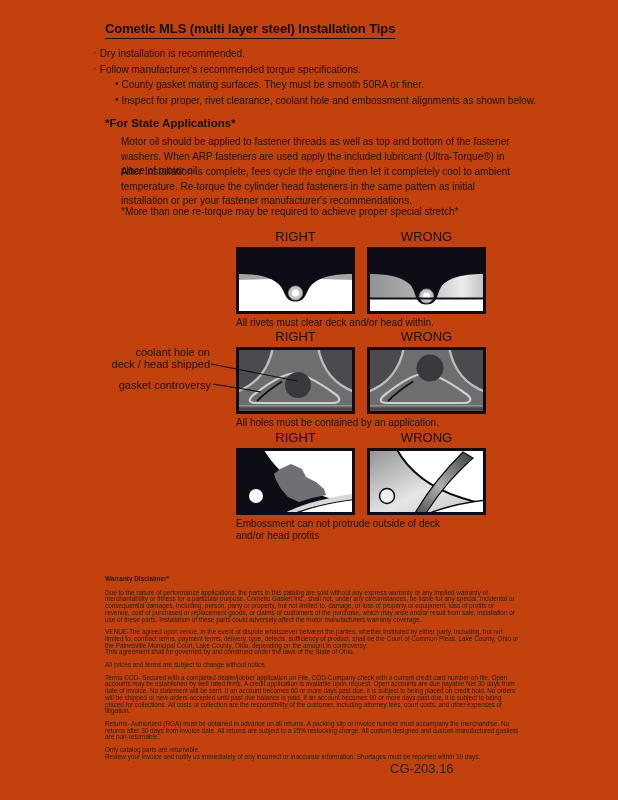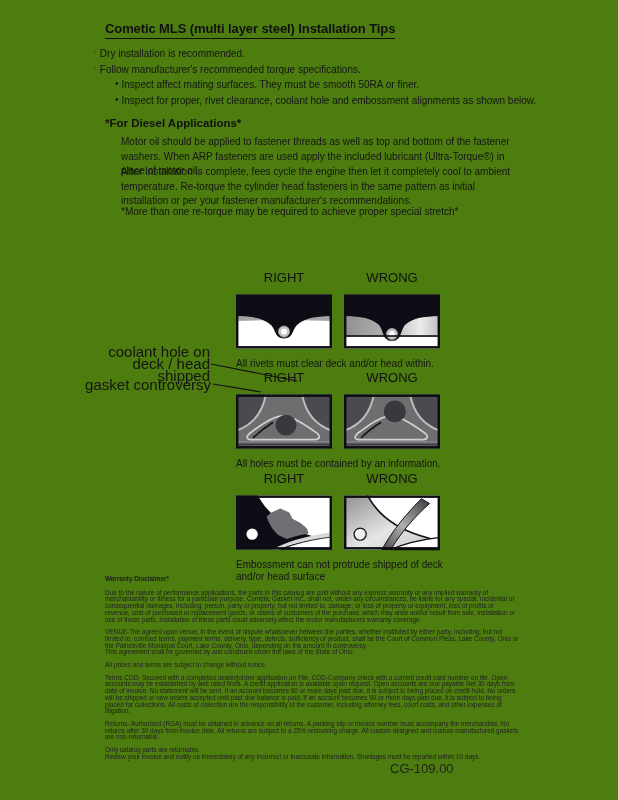--- a/index.html
+++ b/index.html
@@ -1,17 +1,17 @@
 <!DOCTYPE html>
 <html><head>
 <meta charset="utf-8">
 <style>
   html,body{margin:0;padding:0;background:#888;}
   .page{
-    position:relative;width:618px;height:800px;background:#4d7c0f;
+    position:relative;width:618px;height:800px;background:#c2410c;
     font-family:"Liberation Sans","DejaVu Sans",sans-serif;color:#1a1a1a;
     overflow:hidden;margin:0 auto;
   }
   
   .title{
     position:absolute;left:105px;top:21px;font-size:13px;font-weight:bold;
     border-bottom:1.6px solid #111;padding-bottom:2px;letter-spacing:-0.1px;color:#111;
   }
   
   .tips{position:absolute;left:93px;top:45px;font-size:10px;line-height:15.2px;color:#151515;width:440px;}
@@ -19,31 +19,31 @@
   .tip-line .marker{display:inline-block;font-size:8px;vertical-align:1.5px;margin-right:4px;}
   .tip-sub{padding-left:22px;}
   .tip-sub .marker{font-size:10px;vertical-align:0.5px;margin-right:3px;}
   
   .diesel-heading{position:absolute;left:105px;top:117px;font-size:11.5px;font-weight:bold;color:#111;}
   .para{position:absolute;left:121px;width:402px;font-size:10px;line-height:14.6px;color:#151515;}
   .para1{top:135px;}
   .para2{top:165px;}
   .para-note{top:205px;}
   
-  .fig-row{position:absolute;left:236px;width:204px;margin-top:41px;}
+  .fig-row{position:absolute;left:236px;width:250px;}
   .fig-row1{top:229px;}
   .fig-row2{top:329px;}
   .fig-row3{top:430px;}
   .fig-labels{display:flex;gap:12px;margin-bottom:3px;}
   .fig-labels span{width:119px;text-align:center;font-size:13px;color:#111;}
   .fig-images{display:flex;gap:12px;}
   .fig-images svg{display:block;}
   .fig-caption{font-size:10px;line-height:11.5px;color:#151515;margin-top:3px;width:230px;}
   
-  .ann{position:absolute;font-size:15px;line-height:12px;color:#151515;text-align:right;}
+  .ann{position:absolute;font-size:11px;line-height:12px;color:#151515;text-align:right;}
   .ann-coolant{left:85px;top:346px;width:125px;}
   .ann-emboss{left:85px;top:379px;width:126px;}
   .leader-overlay{position:absolute;left:205px;top:355px;z-index:5;}
   
   .legal{position:absolute;left:105px;top:576px;width:414px;font-size:6.4px;line-height:6.7px;color:#222;}
   .legal .lg-head{font-weight:bold;margin-bottom:7px;}
   .legal p{margin:0 0 6px 0;}
   .legal p.tight{margin:0;}
   
   .page-number{position:absolute;left:390px;top:761px;font-size:13px;color:#222;}
@@ -51,25 +51,25 @@
 </head>
 <body>
 
 <div class="page">
 
   <div class="title">Cometic MLS (multi layer steel) Installation Tips</div>
 
   <div class="tips">
     <div class="tip-line"><span class="marker">◦</span><span>Dry installation is recommended.</span></div>
     <div class="tip-line"><span class="marker">◦</span><span>Follow manufacturer's recommended torque specifications.</span></div>
-    <div class="tip-line tip-sub"><span class="marker">•</span><span>Inspect affect mating surfaces.  They must be smooth 50RA or finer.</span></div>
+    <div class="tip-line tip-sub"><span class="marker">•</span><span>County gasket mating surfaces.  They must be smooth 50RA or finer.</span></div>
     <div class="tip-line tip-sub"><span class="marker">•</span><span>Inspect for proper, rivet clearance, coolant hole and embossment alignments as shown below.</span></div>
   </div>
 
-  <div class="diesel-heading">*For Diesel Applications*</div>
+  <div class="diesel-heading">*For State Applications*</div>
   <div class="para para1">Motor oil should be applied to fastener threads as well as top and bottom of the fastener washers. When ARP fasteners are used apply the included lubricant (Ultra-Torque®) in place of motor oil.</div>
   <div class="para para2">After Installation is complete, fees cycle the engine then let it completely cool to ambient temperature. Re-torque the cylinder head fasteners in the same pattern as initial installation or per your fastener manufacturer's recommendations.</div>
   <div class="para para-note">*More than one re-torque may be required to achieve proper special stretch*</div>
 
   <div class="fig-row fig-row1">
     <div class="fig-labels">
       <span>RIGHT</span>
       <span>WRONG</span>
     </div>
     <div class="fig-images">
@@ -131,21 +131,21 @@
         <path d="M0,0 L37,0 C33,22 20,38 0,45 Z" fill="#4a4a4f"></path>
         <path d="M37,0 C33,22 20,38 0,45" stroke="#bdbdbd" stroke-width="2.4" fill="none"></path>
         <path d="M119,0 L82,0 C86,22 99,38 119,45 Z" fill="#4a4a4f"></path>
         <path d="M82,0 C86,22 99,38 119,45" stroke="#bdbdbd" stroke-width="2.4" fill="none"></path>
         <path d="M20,56 C12,56 11.5,52 20,46 C35,34.5 50,26.5 58,26.5 C66,26.5 80,33.5 97,45.5 C106,51 105,56 96,56 Z" stroke="#cfcfcf" stroke-width="2.2" fill="none"></path>
         <path d="M21,54 C28,47 38,39.5 46,34.5" stroke="#141414" stroke-width="2" fill="none"></path>
         <circle cx="63" cy="21" r="13.5" fill="#39393d"></circle>
         <rect x="1.5" y="1.5" width="116" height="64" fill="none" stroke="#0e0c14" stroke-width="3"></rect>
       </svg>
     </div>
-    <div class="fig-caption">All holes must be contained by an information.</div>
+    <div class="fig-caption">All holes must be contained by an application.</div>
   </div>
 
   <div class="ann ann-coolant">
     <div>coolant hole on</div>
     <div>deck / head shipped</div>
   </div>
   <div class="ann ann-emboss">gasket controversy</div>
   <svg class="leader-overlay" width="100" height="40" viewBox="0 0 100 40">
     <line x1="6" y1="9" x2="92" y2="26" stroke="#111" stroke-width="1.2"></line>
     <line x1="8" y1="29" x2="56" y2="37" stroke="#111" stroke-width="1.2"></line>
@@ -181,30 +181,30 @@
         </defs>
         <rect x="0" y="0" width="119" height="67" fill="#fff"></rect>
         <path d="M0,0 H29 C42,24 66,41 95,50 C104,53 112,55 119,56.5 V67 H0 Z" fill="url(#g-band)"></path>
         <path d="M29,0 C42,24 66,41 95,50 C104,53 112,55 119,56.5" stroke="#0e0c14" stroke-width="2" fill="none"></path>
         <path d="M96,4 C79,21 61,42 47,67 L58,67 C72,44 89,25 106,10 Z" fill="url(#g-sub)" stroke="#0e0c14" stroke-width="1.2"></path>
         <path d="M58,67 C74,60 94,55 119,52 V67 Z" fill="#ffffff" stroke="#0e0c14" stroke-width="1.5"></path>
         <circle cx="20" cy="48" r="7.5" fill="#eeeeee" stroke="#0e0c14" stroke-width="1.5"></circle>
         <rect x="1.5" y="1.5" width="116" height="64" fill="none" stroke="#0e0c14" stroke-width="3"></rect>
       </svg>
     </div>
-    <div class="fig-caption" style="width:218px;">Embossment can not protrude shipped of deck and/or head surface</div>
+    <div class="fig-caption" style="width:218px;">Embossment can not protrude outside of deck and/or head profits</div>
   </div>
 
   <div class="legal">
     <div class="lg-head">Warranty Disclaimer*</div>
     <p>Due to the nature of performance applications, the parts in this catalog are sold without any express warranty or any implied warranty of merchantability or fitness for a particular purpose.  Cometic Gasket Inc., shall not, under any circumstances, be liable for any special, incidental or consequential damages, including, person, party or property, but not limited to, damage, or loss of property or equipment, loss of profits or revenue, cost of purchased or replacement goods, or claims of customers of the purchase, which may arise and/or result from sale, installation or use of these parts.  Installation of these parts could adversely affect the motor manufacturers warranty coverage.</p>
     <p class="tight">VENUE-The agreed upon venue, in the event of dispute whatsoever between the parties, whether instituted by either party, including, but not limited to, contract terms, payment terms, delivery, type, defects, sufficiency of product, shall be the Court of Common Pleas, Lake County, Ohio or the Painesville Municipal Court, Lake County, Ohio, depending on the amount in controversy.</p>
     <p>This agreement shall be governed by and construed under the laws of the State of Ohio.</p>
     <p>All prices and terms are subject to change without notice.</p>
     <p>Terms COD- Secured with a completed dealer/jobber application on File, COD-Company check with a current credit card number on file.  Open accounts may be established by well rated firms.  A credit application is available upon request.  Open accounts are due payable Net 30 days from date of invoice.  No statement will be sent.  If an account becomes 60 or more days past due, it is subject to being placed on credit hold.  No orders will be shipped or new orders accepted until past due balance is paid.  If an account becomes 90 or more days past due, it is subject to being placed for collections.  All costs of collection are the responsibility of the customer, including attorney fees, court costs, and other expenses of litigation.</p>
     <p>Returns- Authorized (RGA) must be obtained in advance on all returns.  A packing slip or invoice number must accompany the merchandise.  No returns after 30 days from invoice date.  All returns are subject to a 25% restocking charge.  All custom designed and custom manufactured gaskets are non-returnable.</p>
     <p class="tight">Only catalog parts are returnable.</p>
     <p>Review your invoice and notify us immediately of any incorrect or inaccurate information.  Shortages must be reported within 10 days.</p>
   </div>
 
-  <div class="page-number">CG-109.00</div>
+  <div class="page-number">CG-203.16</div>
 
 </div>
 
 </body></html>

